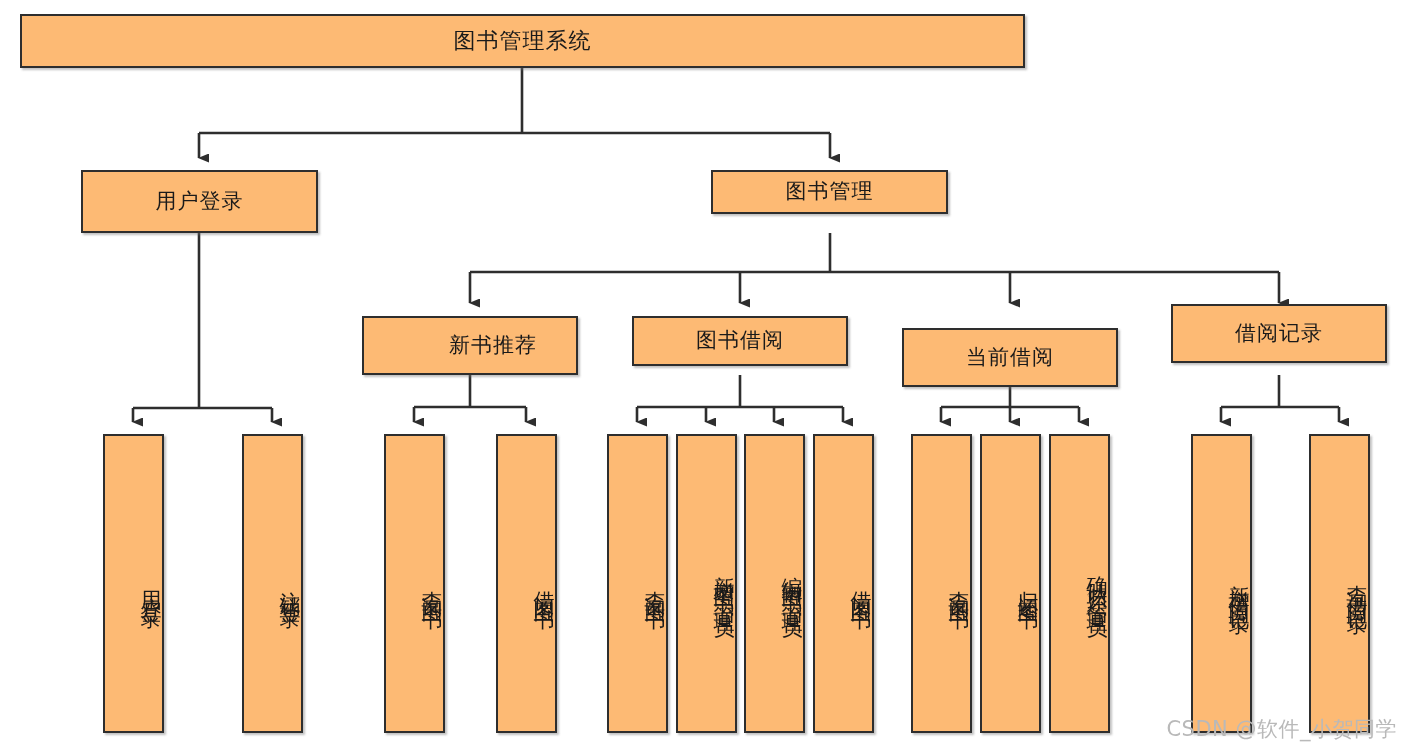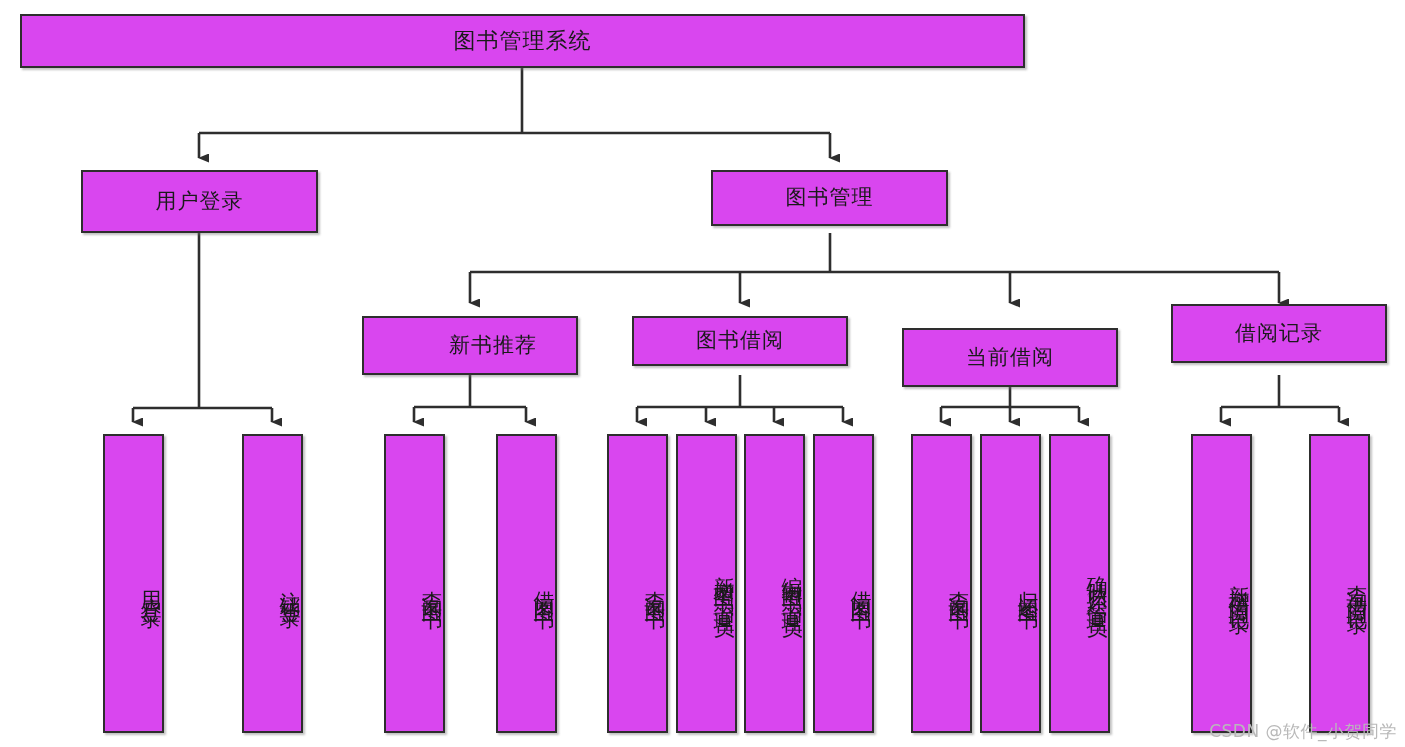--- a/index.html
+++ b/index.html
@@ -19,21 +19,21 @@
     position: absolute;
     left: 0;
     top: 0;
     width: 1405px;
     height: 747px;
     pointer-events: none;
   }
   .node {
     position: absolute;
     box-sizing: border-box;
-    background: #d946ef;
+    background: #fdba74;
     border: 2px solid #2e2e2e;
     box-shadow: 2px 2px 2px rgba(120,120,120,0.45);
     display: flex;
     align-items: center;
     justify-content: center;
     color: #1a1a1a;
   }
   .node.horiz {
     font-size: 21px;
     letter-spacing: 1px;
@@ -56,21 +56,21 @@
   .node.vert .vlabel {
     writing-mode: vertical-rl;
     text-orientation: upright;
     display: block;
     white-space: nowrap;
   }
   .watermark {
     position: absolute;
     right: 8px;
     bottom: 4px;
-    font-size: 17px;
+    font-size: 21px;
     color: #b9b9b9;
     letter-spacing: 0.5px;
     white-space: nowrap;
   }
 </style>
 </head>
 <body>
 
 <div id="canvas">
 
@@ -125,21 +125,21 @@
     </g>
   </svg>
 
   <div class="node horiz root" style="left:20px; top:14px; width:1005px; height:54px;">
     <span>图书管理系统</span>
   </div>
 
   <div class="node horiz" style="left:81px; top:170px; width:237px; height:63px;">
     <span>用户登录</span>
   </div>
-  <div class="node horiz" style="left:711px; top:170px; width:237px; height:56px;">
+  <div class="node horiz" style="left:711px; top:170px; width:237px; height:44px;">
     <span>图书管理</span>
   </div>
 
   <div class="node horiz" style="left:362px; top:316px; width:216px; height:59px;padding-left:46px;">
     <span>新书推荐</span>
   </div>
   <div class="node horiz" style="left:632px; top:316px; width:216px; height:50px;">
     <span>图书借阅</span>
   </div>
   <div class="node horiz" style="left:902px; top:328px; width:216px; height:59px;">

